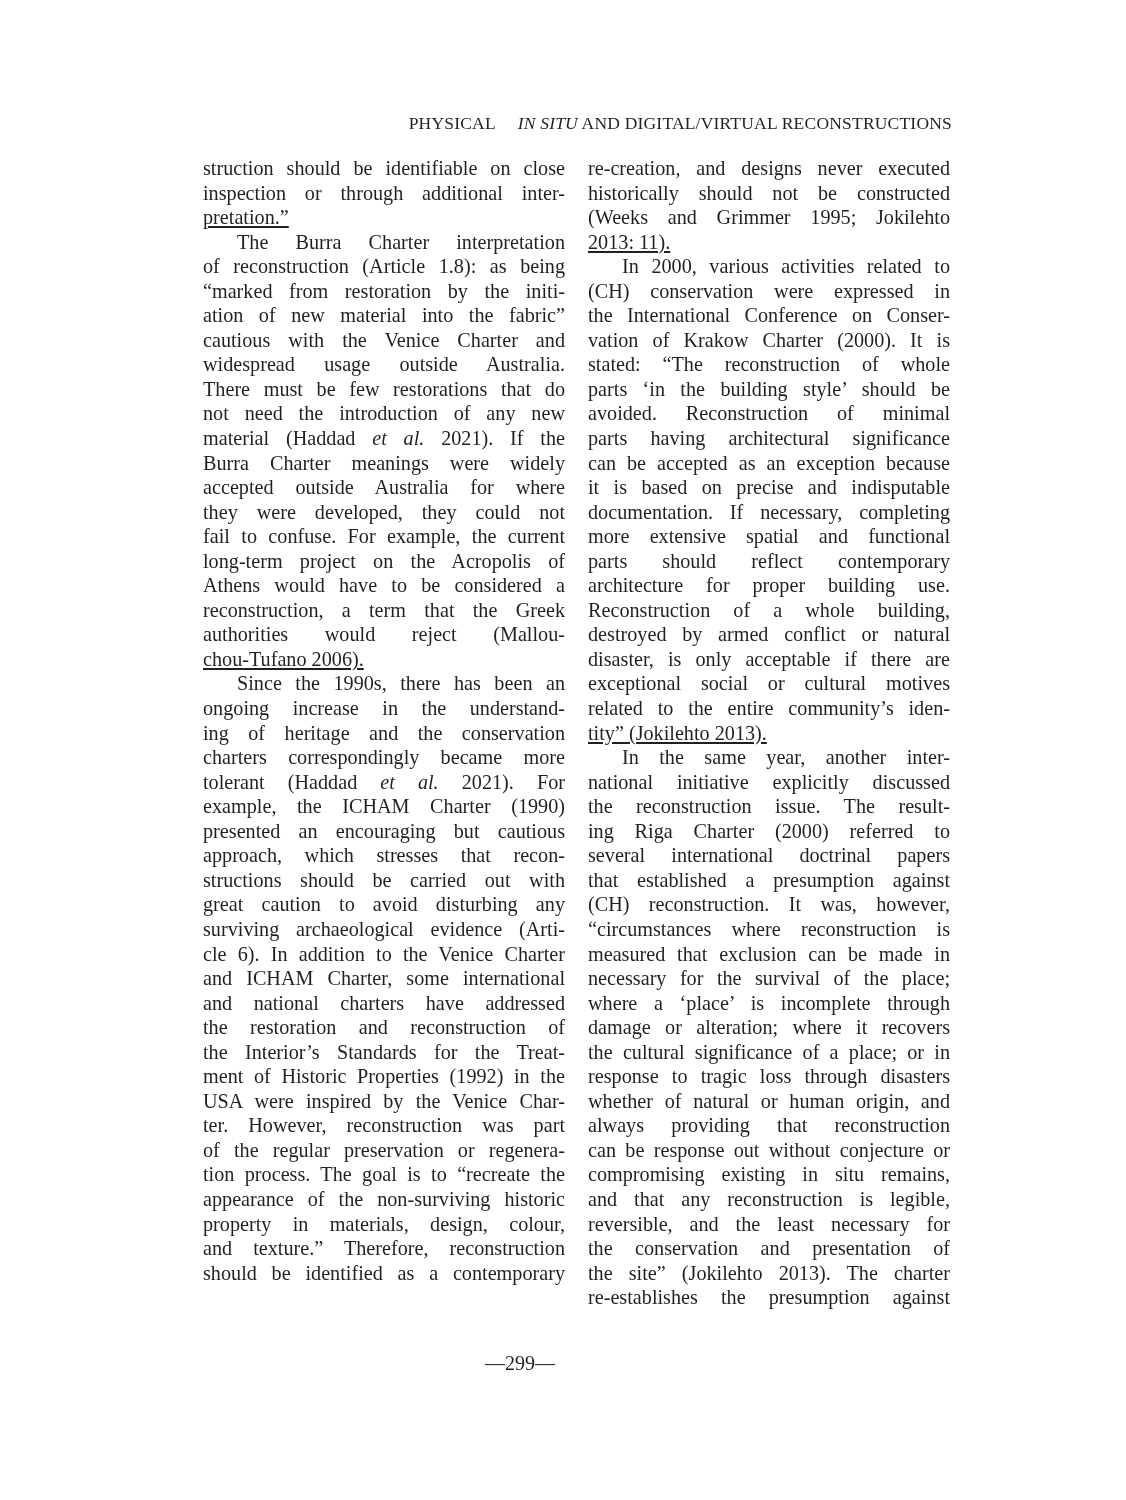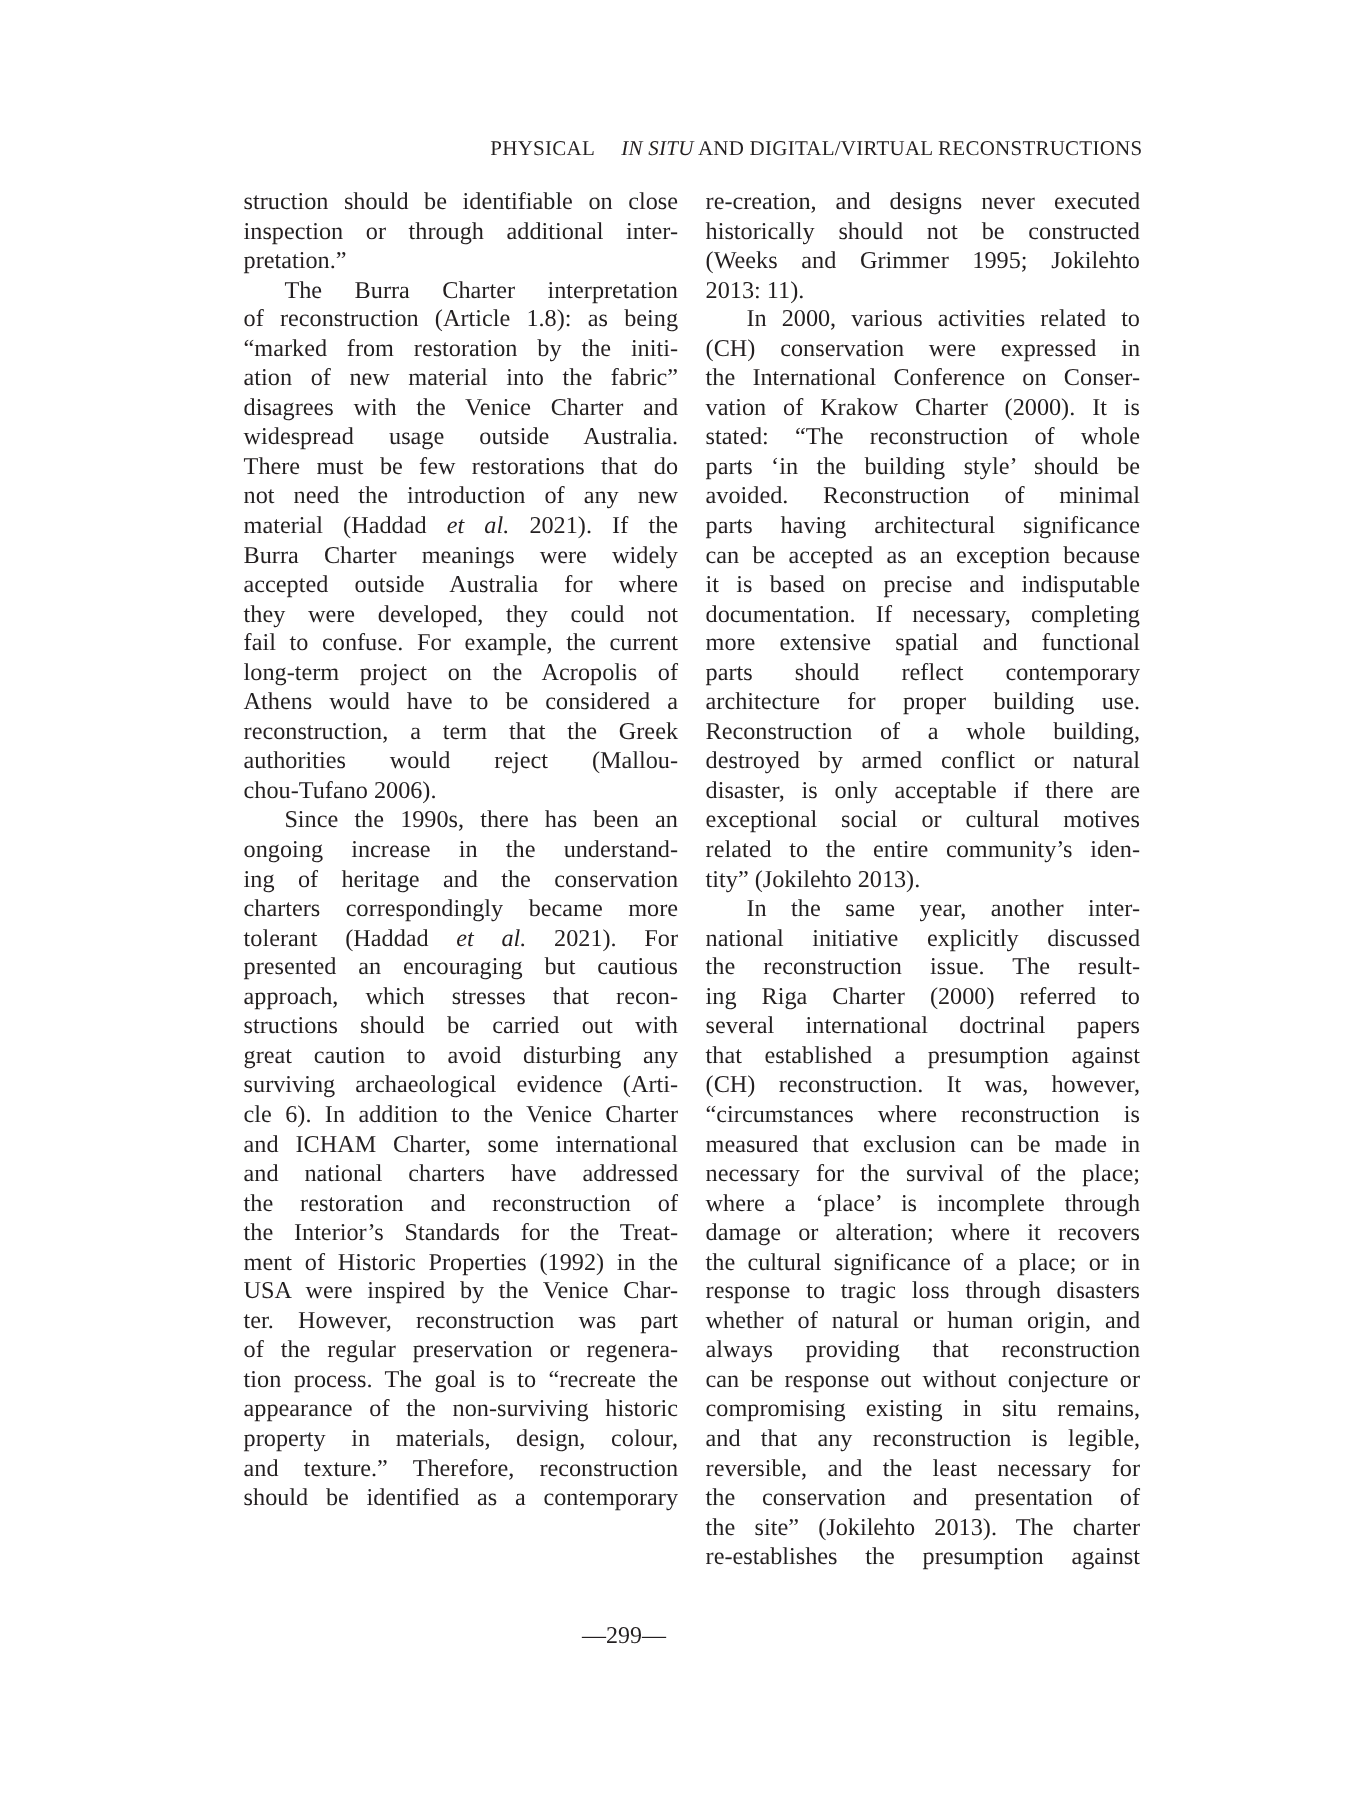--- a/index.html
+++ b/index.html
@@ -39,20 +39,21 @@
     .line {
       display: block;
       text-align: justify;
       text-align-last: justify;
       white-space: nowrap;
       height: 24.55px;
       overflow: visible;
     }
     .line.last {
       text-align-last: left;
+      text-decoration: underline;
     }
     .line.indent {
       padding-left: 34px;
     }
     .line span.it { font-style: italic; }
     .folio {
       position: absolute;
       top: 1352px;
       left: 0;
       width: 1040px;
@@ -67,39 +68,40 @@
 <div class="running-head"><span>PHYSICAL </span><i>IN SITU</i><span> AND DIGITAL/VIRTUAL RECONSTRUCTIONS</span></div>
 
 <div class="column col-left">
   <span class="line">struction should be identifiable on close</span>
   <span class="line">inspection or through additional inter-</span>
   <span class="line last">pretation.”</span>
   <span class="line indent">The Burra Charter interpretation</span>
   <span class="line">of reconstruction (Article 1.8): as being</span>
   <span class="line">“marked from restoration by the initi-</span>
   <span class="line">ation of new material into the fabric”</span>
-  <span class="line">disagrees with the Venice Charter and</span>
+  <span class="line">cautious with the Venice Charter and</span>
   <span class="line">widespread usage outside Australia.</span>
   <span class="line">There must be few restorations that do</span>
   <span class="line">not need the introduction of any new</span>
   <span class="line"><span>material (Haddad </span><span class="it">et al.</span><span> 2021). If the</span></span>
   <span class="line">Burra Charter meanings were widely</span>
   <span class="line">accepted outside Australia for where</span>
   <span class="line">they were developed, they could not</span>
   <span class="line">fail to confuse. For example, the current</span>
   <span class="line">long-term project on the Acropolis of</span>
   <span class="line">Athens would have to be considered a</span>
   <span class="line">reconstruction, a term that the Greek</span>
   <span class="line">authorities would reject (Mallou-</span>
   <span class="line last">chou-Tufano 2006).</span>
   <span class="line indent">Since the 1990s, there has been an</span>
   <span class="line">ongoing increase in the understand-</span>
   <span class="line">ing of heritage and the conservation</span>
   <span class="line">charters correspondingly became more</span>
   <span class="line"><span>tolerant (Haddad </span><span class="it">et al.</span><span> 2021). For</span></span>
+  <span class="line">example, the ICHAM Charter (1990)</span>
   <span class="line">presented an encouraging but cautious</span>
   <span class="line">approach, which stresses that recon-</span>
   <span class="line">structions should be carried out with</span>
   <span class="line">great caution to avoid disturbing any</span>
   <span class="line">surviving archaeological evidence (Arti-</span>
   <span class="line">cle 6). In addition to the Venice Charter</span>
   <span class="line">and ICHAM Charter, some international</span>
   <span class="line">and national charters have addressed</span>
   <span class="line">the restoration and reconstruction of</span>
   <span class="line">the Interior’s Standards for the Treat-</span>

